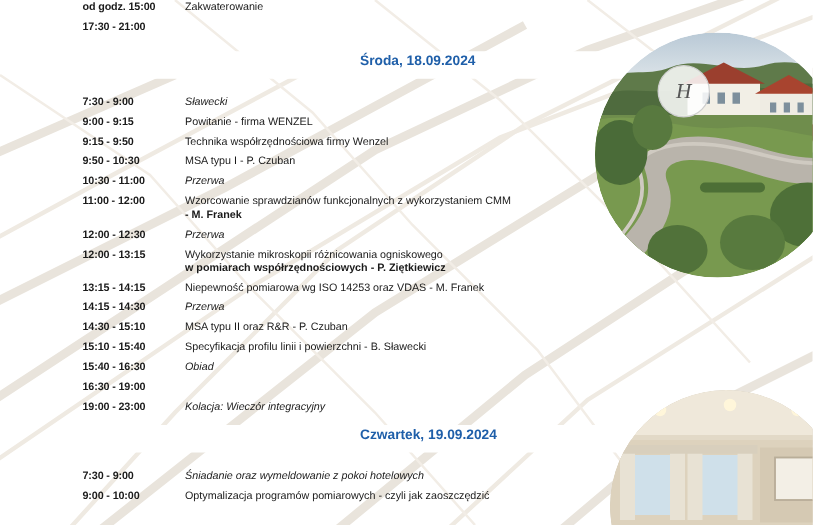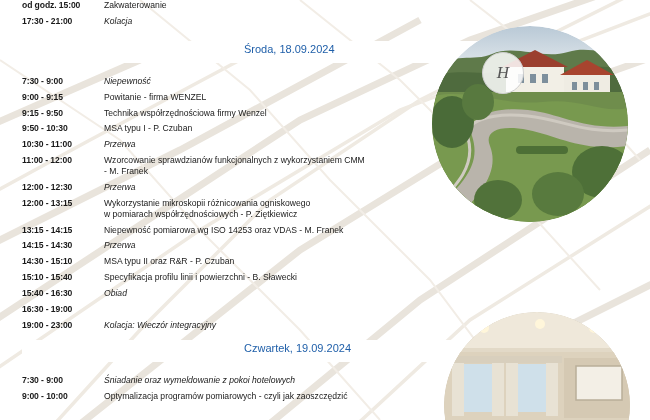--- a/index.html
+++ b/index.html
@@ -23,20 +23,21 @@
     pointer-events: none;
     z-index: 0;
   }
   .bg-map svg { display:block; }
 
   .page {
     position: relative;
     z-index: 2;
     width: 538px;
     height: 420px;
+    margin-left: 44px;
   }
 
   .schedule {
     position: absolute;
     left: 22px;
     top: 0;
     width: 430px;
   }
 
   .row {
@@ -53,41 +54,42 @@
     letter-spacing: -0.1px;
     white-space: nowrap;
   }
   .row .desc {
     flex: 1 1 auto;
     padding-left: 4px;
   }
   .row .desc.italic { font-style: italic; }
   .row .desc .cont {
     display: block;
+    font-weight: bold;
   }
 
   .daybar {
     position: relative;
     margin: 9px 0 13px 0;
     height: 22px;
   }
   .daybar .bar {
     position: absolute;
     left: 0;
     right: -200px;
     top: 0;
     height: 22px;
     background: #ffffff;
   }
   .daybar .label {
     position: absolute;
     left: 222px;
     top: 2px;
     font-size: 11px;
-    font-weight: normal;
+    font-weight: bold;
     color: #1f5fa9;
     white-space: nowrap;
   }
 
   .daybar.first { margin-top: 14px; }
 
   
   .photo-circle {
     position: absolute;
     border-radius: 50%;
@@ -163,33 +165,32 @@
 
   <div class="schedule">
 
     <div>
       <div class="row">
         <div class="time">od godz. 15:00</div>
         <div class="desc">Zakwaterowanie</div>
       </div>
       <div class="row">
         <div class="time">17:30  -  21:00</div>
-        <div class="desc italic">Kolacja</div>
       </div>
     </div>
 
     <div class="daybar first">
       <div class="bar"></div>
       <div class="label">Środa, 18.09.2024</div>
     </div>
 
     <div>
       <div class="row">
         <div class="time">7:30  -   9:00</div>
-        <div class="desc italic">Niepewność</div>
+        <div class="desc italic">Sławecki</div>
       </div>
       <div class="row">
         <div class="time">9:00  -   9:15</div>
         <div class="desc">Powitanie - firma WENZEL</div>
       </div>
       <div class="row">
         <div class="time">9:15  -   9:50</div>
         <div class="desc">Technika współrzędnościowa firmy Wenzel</div>
       </div>
       <div class="row">

